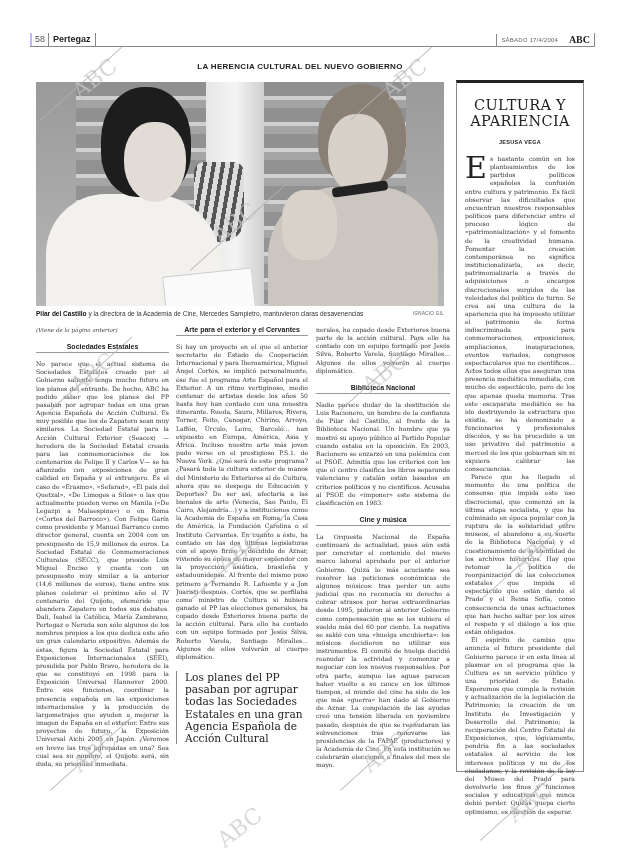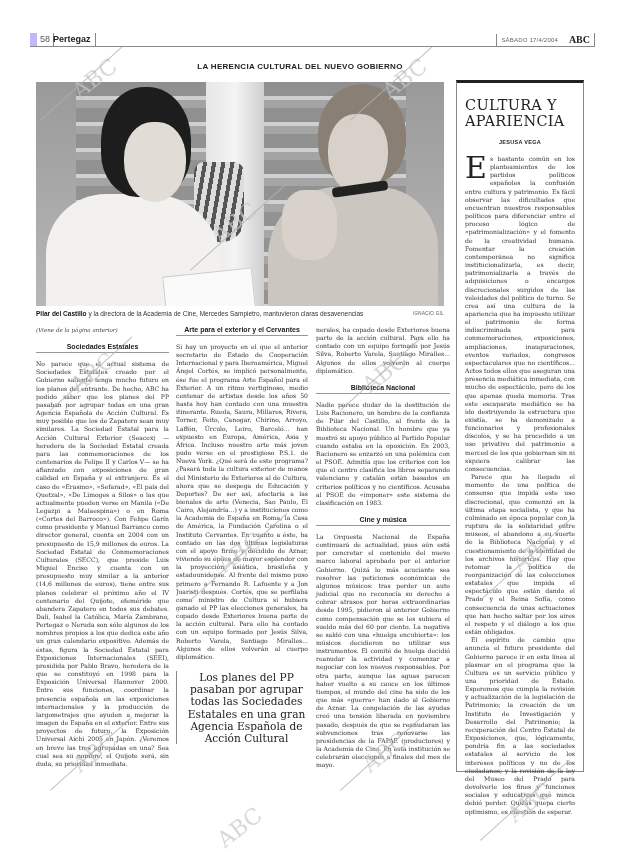--- a/index.html
+++ b/index.html
@@ -1,20 +1,20 @@
 <!DOCTYPE html>
 <html><head>
 <meta charset="utf-8">
 <style>
   * { margin: 0; padding: 0; box-sizing: border-box; }
   html, body { width: 620px; height: 852px; background: #ffffff; overflow: hidden; }
   body { position: relative; font-family: "DejaVu Serif", serif; color: #2a2a2a; }
 
   .header { position: absolute; left: 30px; top: 33px; width: 565px; height: 14px; border-bottom: 1px solid #888; }
-  .header .pageno { position: absolute; left: 0; top: 0; font: 9px "Liberation Sans", sans-serif; color: #555; border-left: 7px solid #c4b5fd; border-right: 1px solid #888; padding: 0 3px; height: 13px; line-height: 13px; }
+  .header .pageno { position: absolute; left: 0; top: 0; font: 9px "Liberation Sans", sans-serif; color: #555; border-left: 2px solid #c4b5fd; border-right: 1px solid #888; padding: 0 3px; height: 13px; line-height: 13px; }
   .header .section { position: absolute; left: 21px; top: 0; font: bold 9px "Liberation Sans", sans-serif; color: #222; border-right: 1px solid #888; padding: 0 4px 0 2px; height: 13px; line-height: 13px; }
   .header .date { position: absolute; right: 33px; top: 1px; font: 6px "Liberation Sans", sans-serif; color: #666; border-left: 1px solid #888; padding: 0 4px; height: 12px; line-height: 12px; letter-spacing: 0.2px; }
   .header .brand { position: absolute; right: 0; top: 0; font: bold 10px "Liberation Serif", serif; color: #222; border-right: 1px solid #888; padding: 0 4px; height: 13px; line-height: 13px; }
 
   .supertitle { position: absolute; left: 150px; top: 62px; width: 300px; text-align: center; font: bold 8px "Liberation Sans", sans-serif; color: #222; letter-spacing: 0.3px; }
 
   .photo { position: absolute; left: 36px; top: 82px; width: 408px; height: 224px; overflow: hidden;
     background: linear-gradient(180deg, #9a9a9a 0%, #b7b7b7 100%); }
   .photo .stripes { position: absolute; left: 40px; top: 0; width: 330px; height: 224px;
     background: repeating-linear-gradient(180deg, #8e8e8e 0px, #8e8e8e 14px, #d8d8d8 14px, #d8d8d8 18px, #a5a5a5 18px, #a5a5a5 26px); opacity: 0.85; }
@@ -36,25 +36,25 @@
 
   .col { position: absolute; font-size: 6.1px; line-height: 8.15px; text-align: justify; color: #333; hyphens: auto; }
   .col p { margin: 0; }
   .col-1 { left: 36px; top: 326px; width: 133px; }
   .col-2 { left: 176px; top: 326px; width: 132px; }
   .col-3 { left: 316px; top: 326px; width: 134px; }
 
   .note { font-style: italic; font-size: 5.6px; color: #444; margin-bottom: 9px; }
   .subhead { font: bold 7px "Liberation Sans", sans-serif; color: #222; text-align: center; padding-bottom: 2px; border-bottom: 1px solid #999; margin: 0 0 7px 0; }
 
-  .pull { margin-top: 10px; border-left: 1px solid #888; padding-left: 8px; font: 10.6px/12.2px "DejaVu Serif", serif; color: #222; text-align: center; }
+  .pull { margin-top: 10px; border-left: 1px solid #888; padding-left: 8px; font: 10.6px/12.2px "DejaVu Serif", serif; color: #222; text-align: left; }
   .pull + .pull { margin-top: 10px; }
 
   .sidebar { position: absolute; left: 456px; top: 80px; width: 128px; height: 692px; border: 1px solid #888; border-top: 3px solid #222; padding: 8px 8px 0 8px; }
-  .sidebar .title { font: 14.5px/16px "DejaVu Serif", serif; text-align: left; color: #222; letter-spacing: 0.3px; margin-top: 6px; }
+  .sidebar .title { font: 14.5px/16px "DejaVu Serif", serif; text-align: center; color: #222; letter-spacing: 0.3px; margin-top: 6px; }
   .sidebar .author { font: bold 5.5px "Liberation Sans", sans-serif; text-align: center; color: #222; margin: 10px 0 10px 0; letter-spacing: 0.3px; }
   .sidebar .text { font-size: 6.1px; line-height: 8.15px; text-align: justify; color: #333; }
   .sidebar .text p + p { text-indent: 6px; }
   .dropcap { float: left; font: 30px/24px "DejaVu Serif", serif; color: #222; margin: 1px 3px 0 0; }
 
   .wm { position: absolute; font: 22px "DejaVu Serif", serif; color: #c8c8c8; transform: rotate(-38deg); opacity: 0.7; pointer-events: none; }
   .wm-line { position: absolute; height: 1px; background: #b0b0b0; transform-origin: 0 0; transform: rotate(-42deg); opacity: 0.8; pointer-events: none; }
 </style>
 </head>
 <body>

